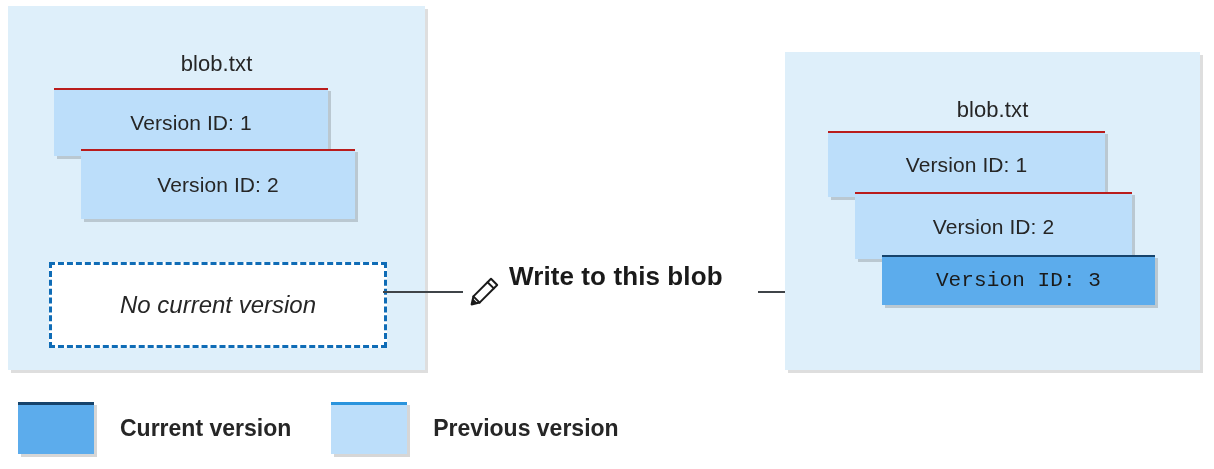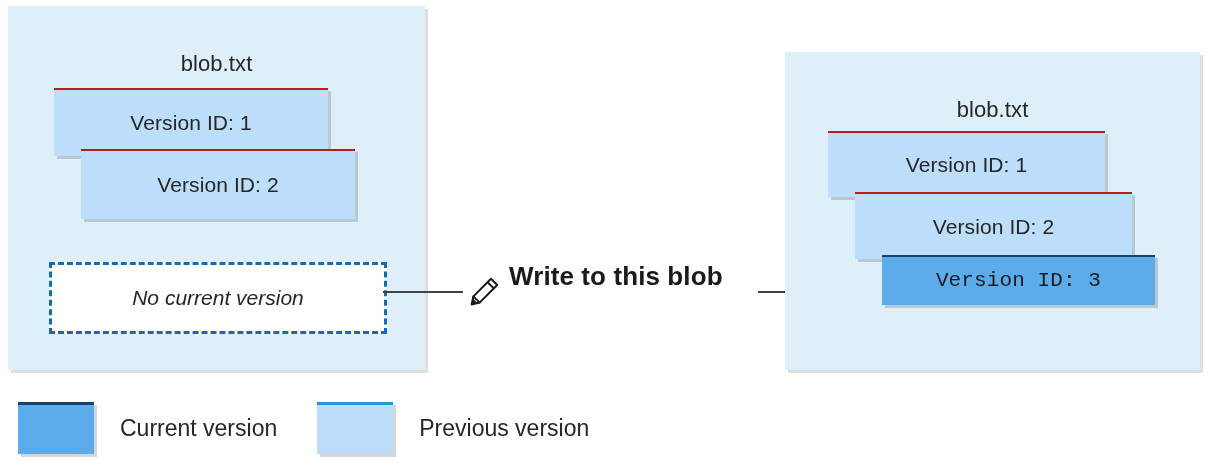--- a/index.html
+++ b/index.html
@@ -70,28 +70,28 @@
   #right-v1 { left:  43px; top: 79px;  width: 277px; height: 66px; }
   #right-v2 { left:  70px; top: 140px; width: 277px; height: 67px; }
   #right-v3 { left:  97px; top: 203px; width: 273px; height: 50px; font-family: Liberation Mono, monospace; }
 
   
   #no-current-version {
     position: absolute;
     left: 41px;
     top: 256px;
     width: 338px;
-    height: 72px;
+    height: 86px;
     box-sizing: border-box;
     background: #ffffff;
     border: 3px dashed #0f6cb6;
     display: flex;
     align-items: center;
     justify-content: center;
-    font-size: 21px;
+    font-size: 24px;
     font-style: italic;
     color: #262626;
   }
 
   
   .connector {
     position: absolute;
     background: #3f4448;
   }
   #line-left {
@@ -135,20 +135,21 @@
     letter-spacing: 0.1px;
   }
 
   
   #legend {
     position: absolute;
     left: 18px;
     top: 402px;
     display: flex;
     align-items: center;
+    font-weight: bold;
   }
   .legend-item {
     display: flex;
     align-items: center;
   }
   .legend-swatch {
     width: 76px;
     height: 52px;
     box-sizing: border-box;
     box-shadow: 3px 3px 0 0 rgba(0,0,0,0.16);

